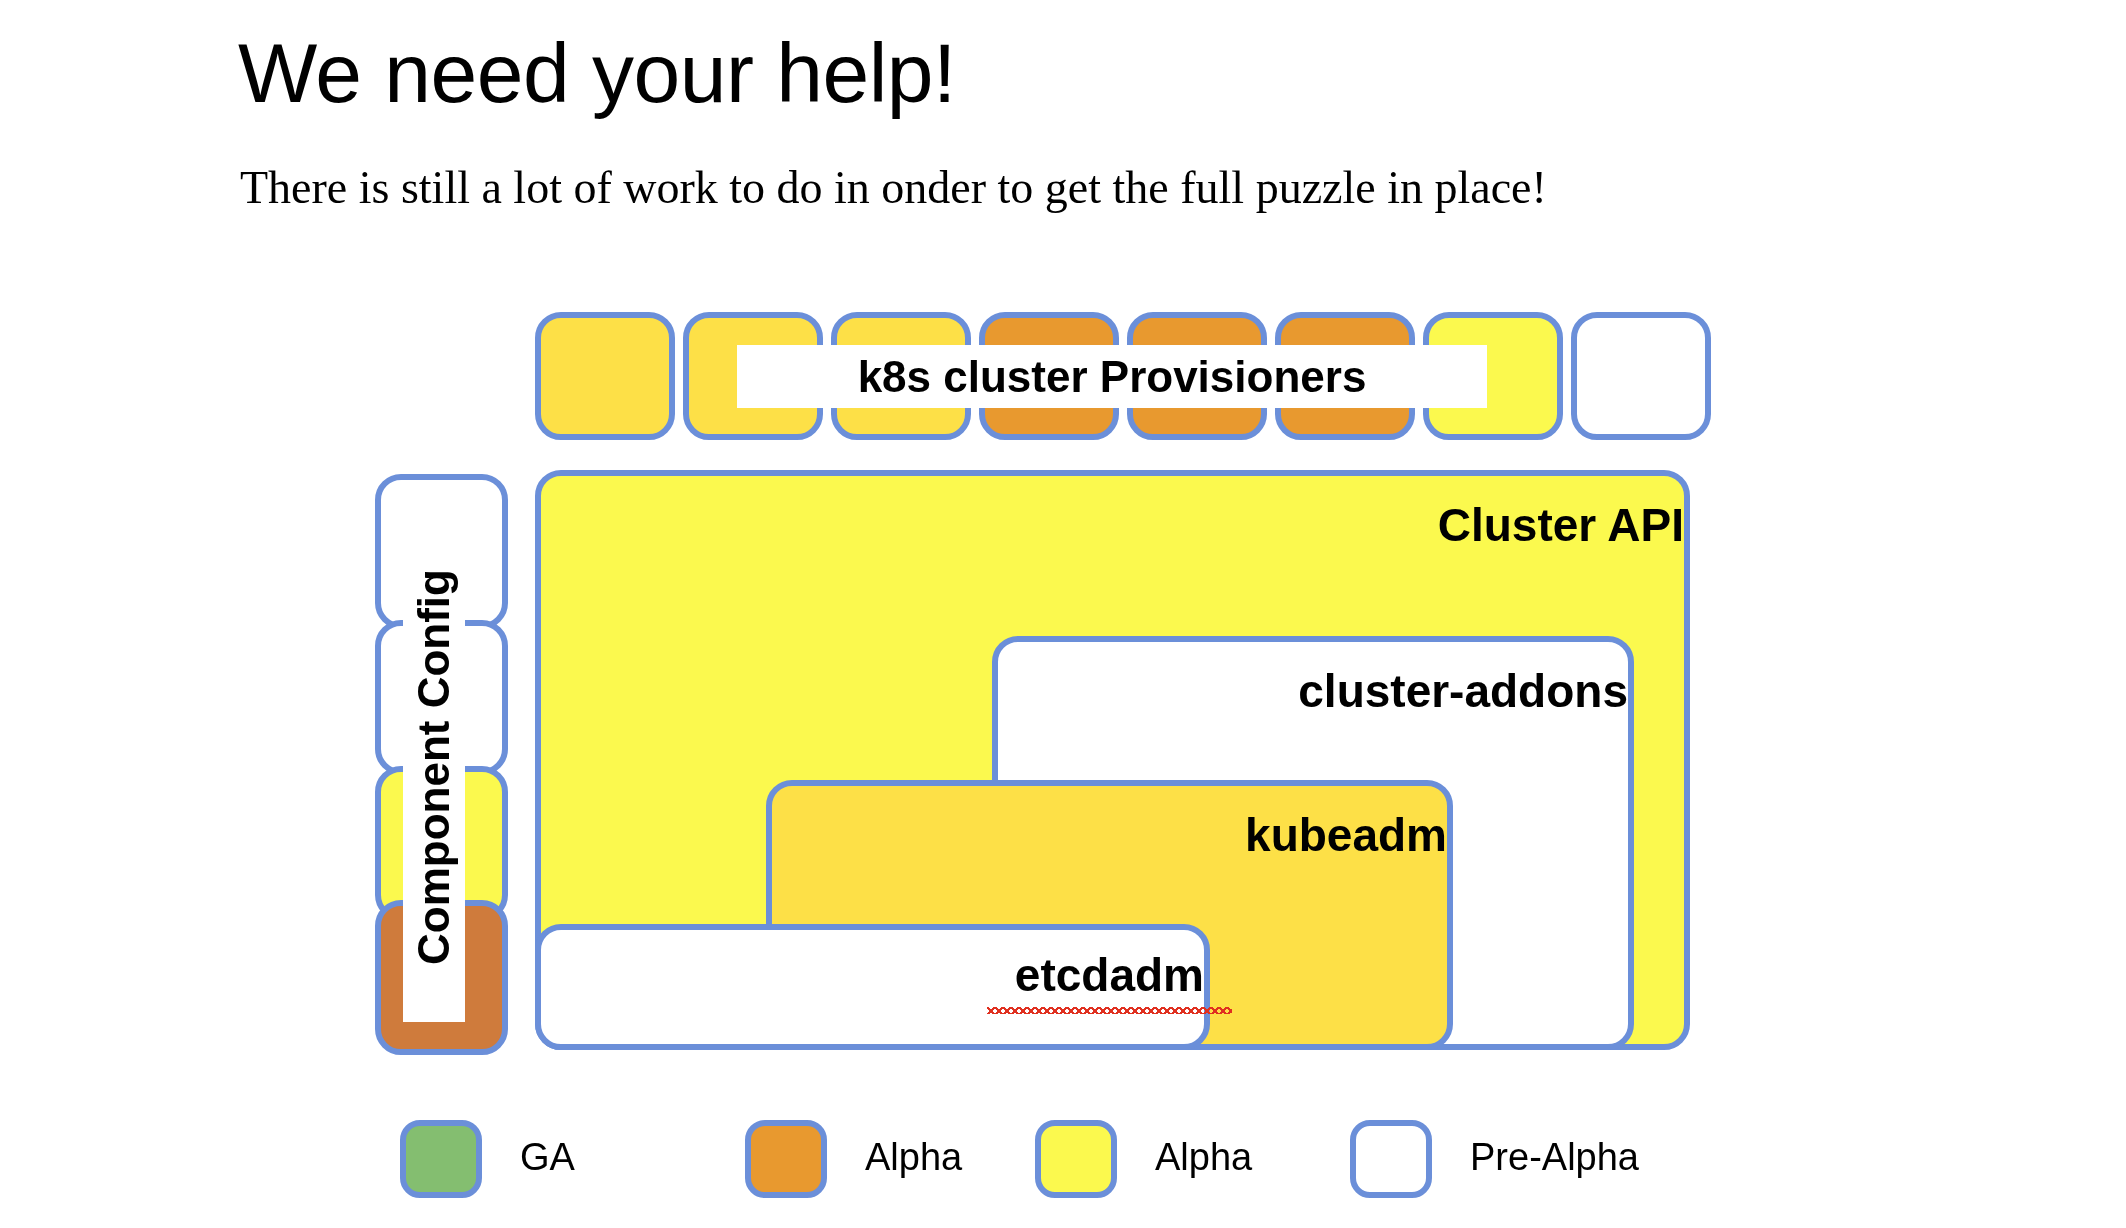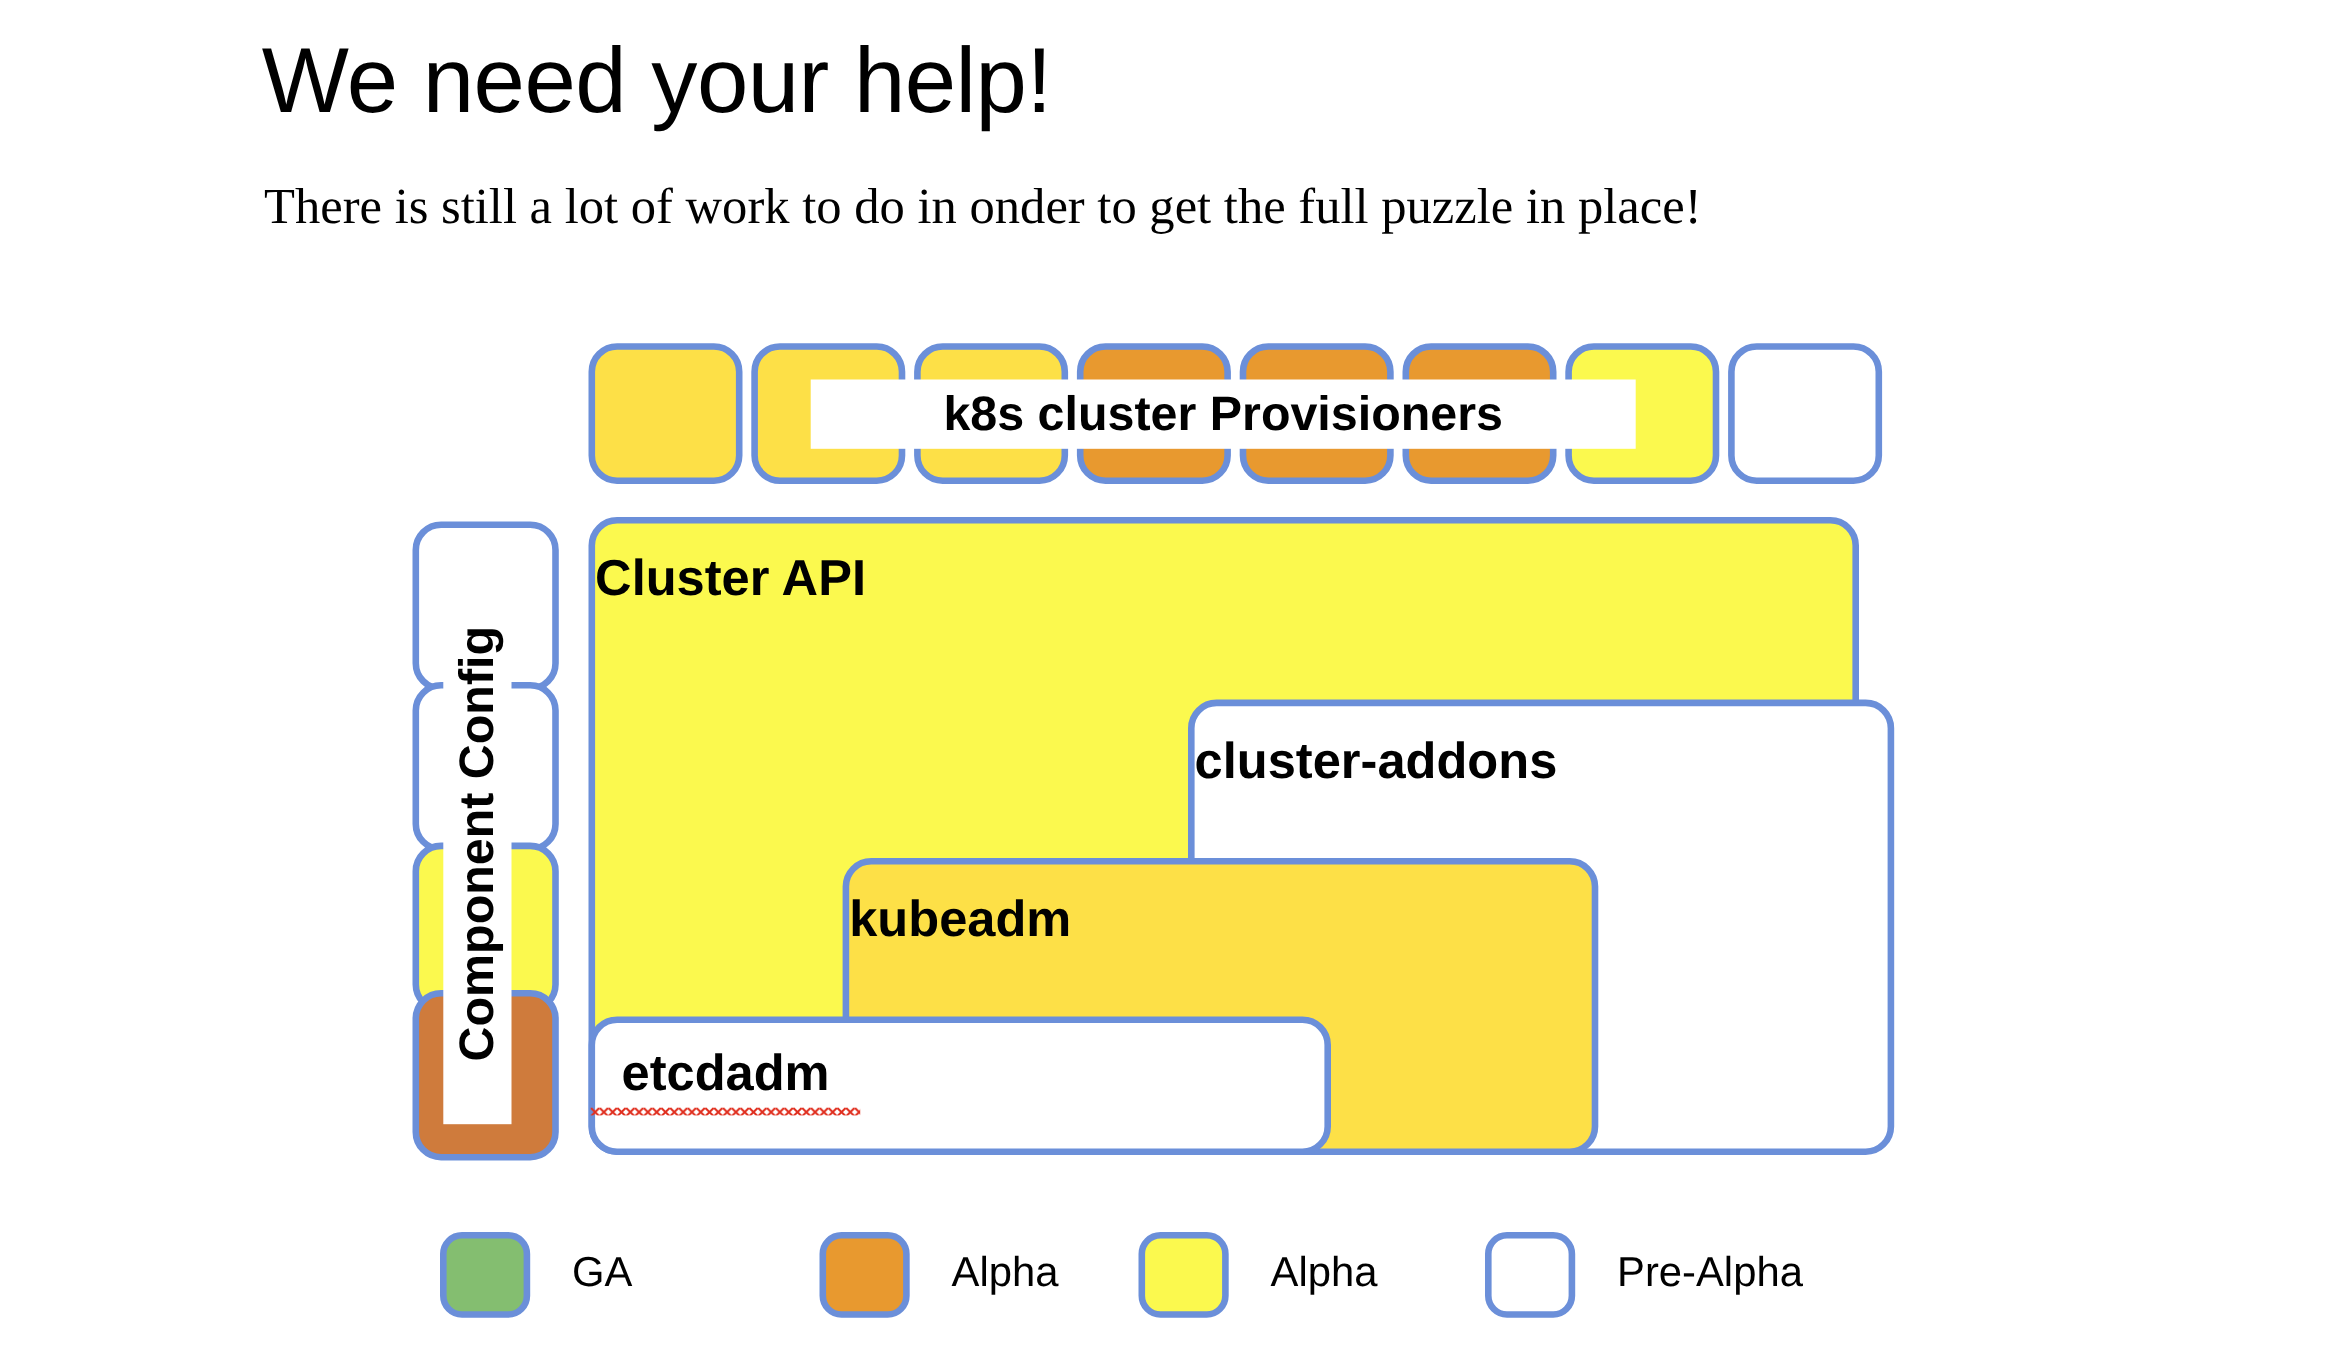--- a/index.html
+++ b/index.html
@@ -106,41 +106,41 @@
     white-space: nowrap;
   }
 
   
   #cluster-api {
     left: 535px; top: 470px;
     width: 1155px; height: 580px;
     z-index: 10;
   }
   #cluster-addons {
-    left: 1080px; top: 636px;
+    left: 992px; top: 636px;
     width: 642px; height: 414px;
     z-index: 20;
     text-decoration: underline;
   }
   #kubeadm {
     left: 766px; top: 780px;
     width: 687px; height: 270px;
     z-index: 30;
   }
   #etcdadm {
     left: 535px; top: 924px;
     width: 675px; height: 126px;
     z-index: 35;
   }
 
   .stack-label {
     position: absolute;
     left: 0; right: 0;
     top: 22px;
-    text-align: left;
+    text-align: right;
     font-size: 46px;
     font-weight: bold;
     white-space: nowrap;
     pointer-events: none;
   }
   #etcdadm .stack-label {
     top: 18px;
     padding-left: 24px;
   }
   .spellcheck {

